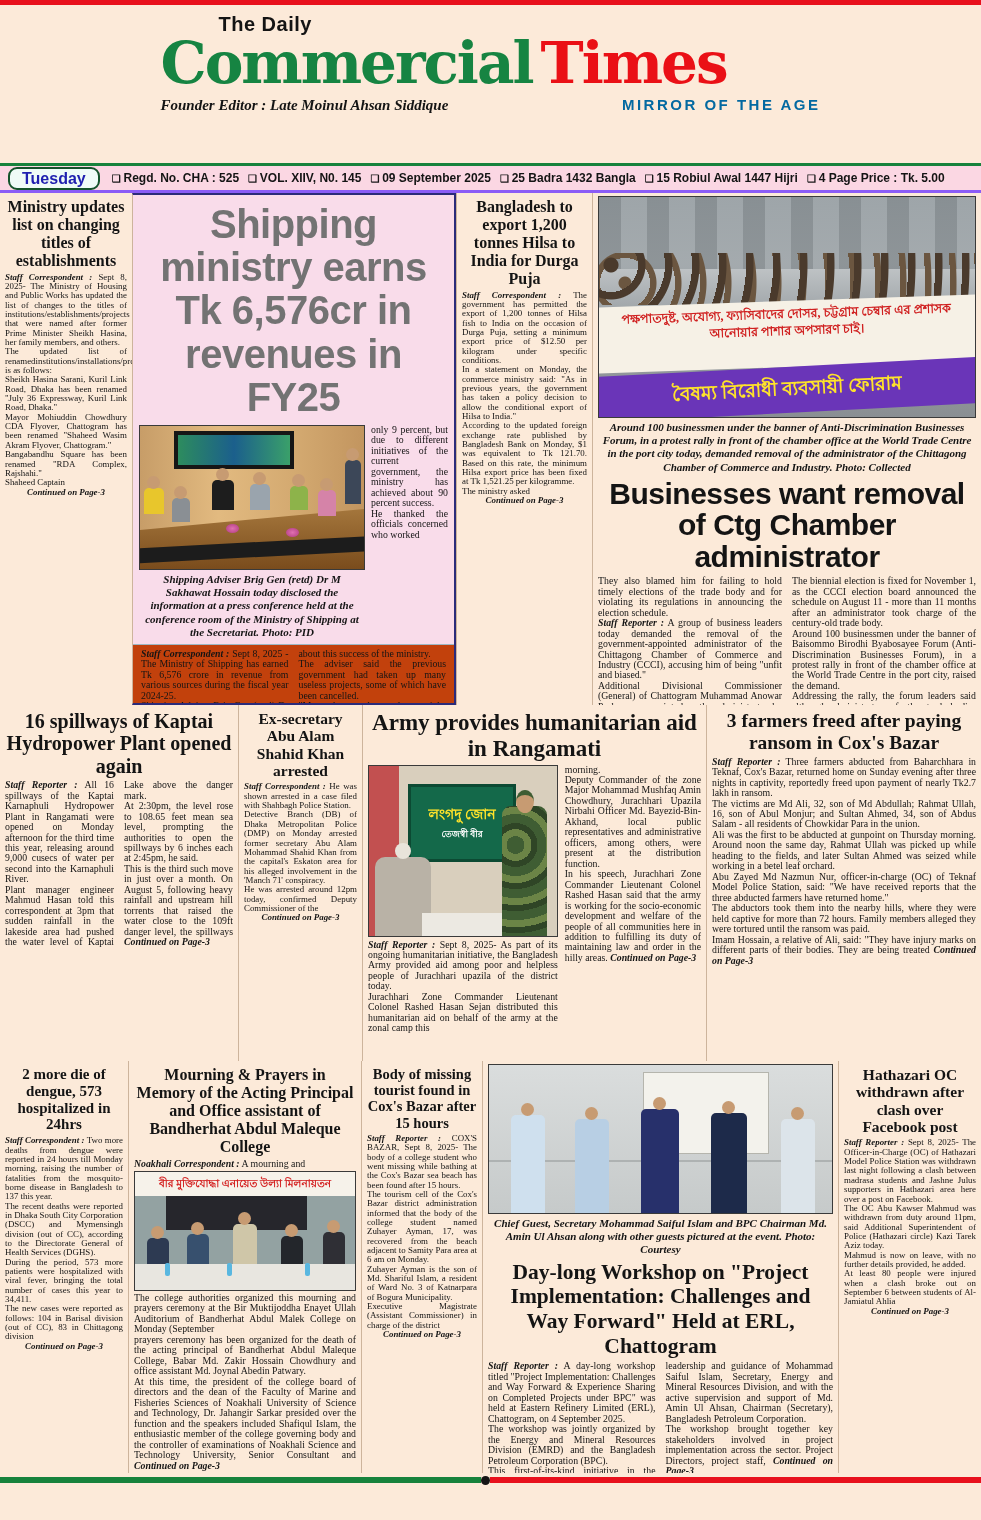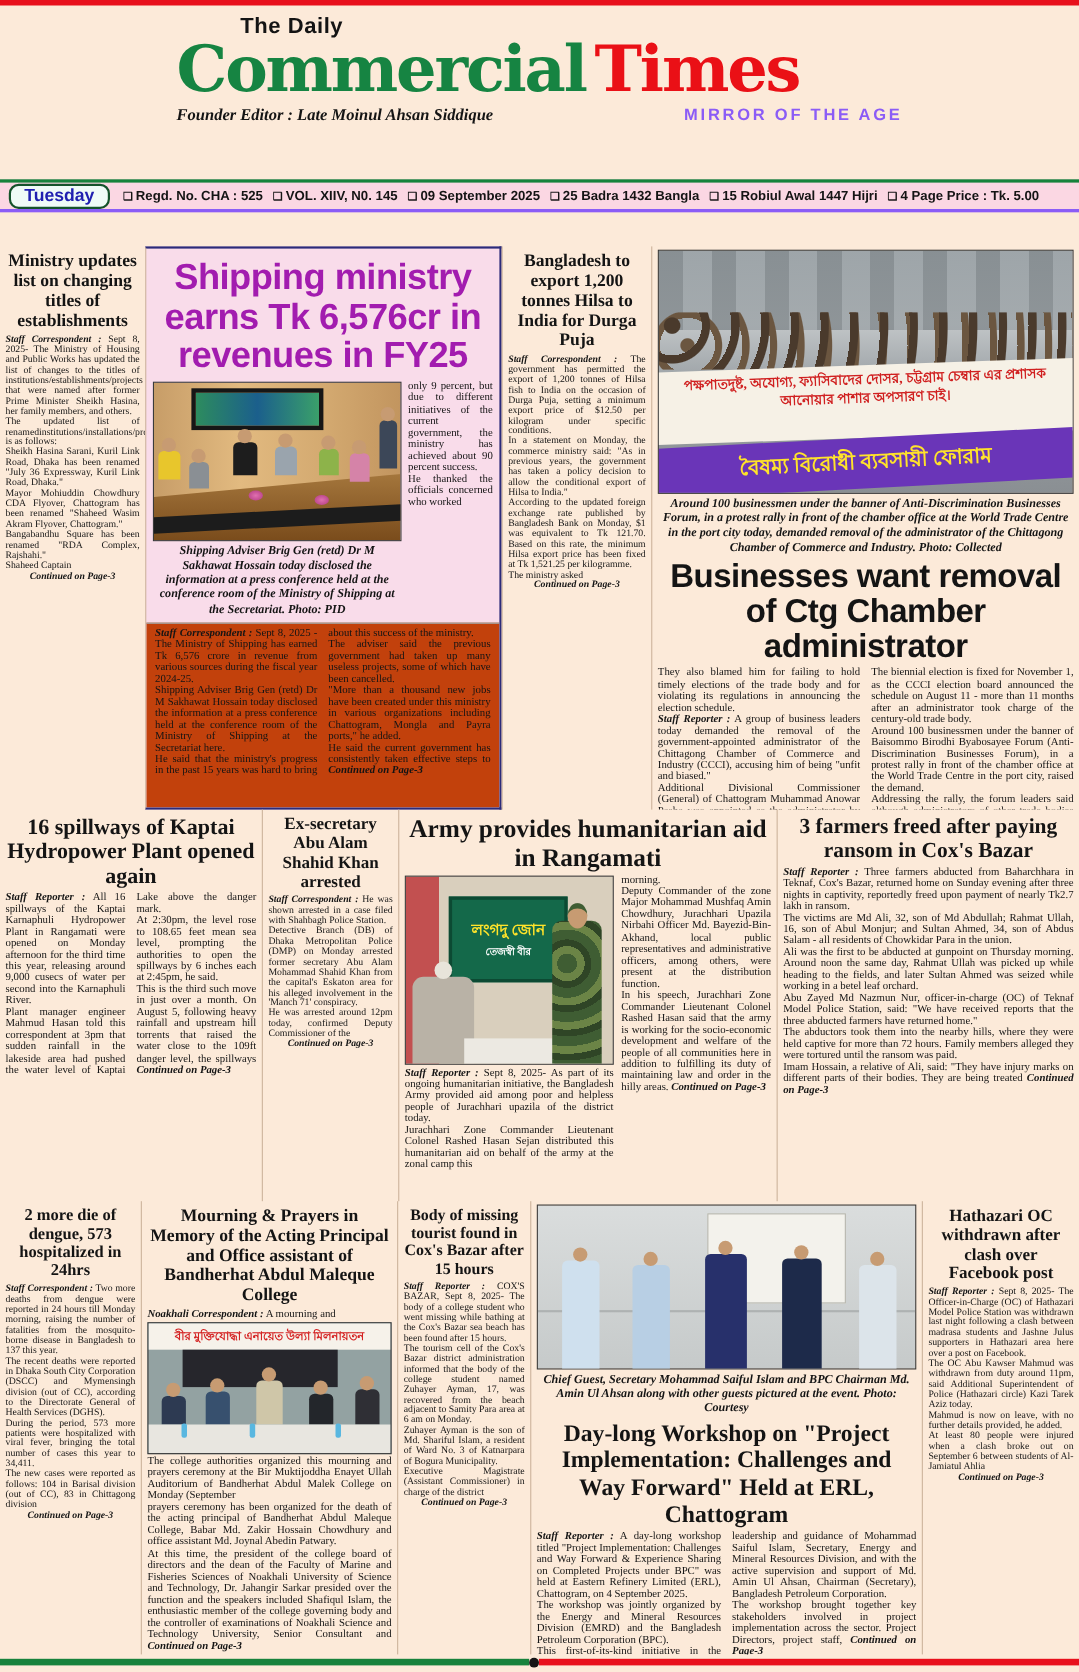--- a/index.html
+++ b/index.html
@@ -10,34 +10,34 @@
   .masthead{height:150px;position:relative;}
   .logo-wrap{width:660px;margin:8px auto 0;text-align:left;}
   .the-daily{font-family:"Liberation Sans",sans-serif;font-weight:bold;font-size:20px;
              margin-left:58px;letter-spacing:.5px;}
   .logo-line{font-family:"DejaVu Serif",serif;font-weight:bold;font-size:58px;line-height:.95;
              letter-spacing:-2px;white-space:nowrap;}
   .logo-green{color:#168442;}
   .logo-red{color:#ea1016;margin-left:8px;}
   .logo-foot{display:flex;justify-content:space-between;align-items:baseline;margin-top:5px;}
   .founder{font-weight:bold;font-style:italic;font-size:15px;}
-  .tagline{font-family:"Liberation Sans",sans-serif;font-weight:bold;color:#8b5cf6;
+  .tagline{font-family:"Liberation Sans",sans-serif;font-weight:bold;color:#0369a1;
            font-size:15px;letter-spacing:2.5px;}
   
   .dateline{height:30px;background:#fbd7e3;border-top:3px solid #17823c;border-bottom:3px solid #8b5cf6;
             display:flex;align-items:center;padding:0 8px;box-sizing:border-box;}
   .day-pill{font-family:"Liberation Sans",sans-serif;font-weight:bold;font-size:16px;color:#2020b0;
             background:#effbf7;border:2px solid #14532b;border-radius:9px;padding:0 12px;
             margin-right:12px;line-height:19px;}
   .dl-item{font-family:"Liberation Sans",sans-serif;font-weight:bold;font-size:12px;
            margin-right:9px;white-space:nowrap;}
   .dl-item::before{content:"❑ ";font-size:10px;}
   
   .band{display:grid;box-sizing:border-box;}
-  .band-top{grid-template-columns:132px 324px 136px 1fr;height:512px;margin-top:31px;}
+  .band-top{grid-template-columns:132px 324px 136px 1fr;height:512px;}
   .band-mid{grid-template-columns:238px 124px 344px 1fr;height:356px;}
   .band-bot{grid-template-columns:128px 233px 121px 356px 1fr;height:412px;}
   .cell{padding:3px 5px;overflow:hidden;box-sizing:border-box;}
   .cell + .cell{border-left:1px solid #cdb49c;}
   
   .a-title{font-weight:bold;text-align:center;margin:2px 0 3px;line-height:1.12;}
   .t-ministry,.t-mourning{font-size:16px;}
   .t-hilsa{font-size:16px;}
   .t-kaptai{font-size:20px;}
   .t-exsec{font-size:15.5px;}
@@ -49,21 +49,21 @@
   .t-hathazari{font-size:15.5px;}
   .body p{font-size:9.8px;line-height:1.07;margin:0;text-align:justify;}
   .xtight p{font-size:8.9px;line-height:1.05;}
   .byline{font-weight:bold;font-style:italic;}
   .cont{font-weight:bold;font-style:italic;}
   .cont-line{text-align:center !important;font-weight:bold;font-style:italic;}
   .caption{font-weight:bold;font-style:italic;text-align:center;font-size:11px;line-height:1.2;margin:3px 2px;}
   .cols2{column-count:2;column-gap:10px;}
   
   .shipping-box{border:2px solid #2b2b7a;background:#f9dcea;padding:0;display:flex;flex-direction:column;}
-  .ship-title{font-family:"Liberation Sans",sans-serif;font-weight:bold;color:#a21caf;font-size:33px;
+  .ship-title{font-family:"Liberation Sans",sans-serif;font-weight:bold;color:#737373;font-size:40px;
               line-height:1.08;text-align:center;margin:8px 4px 6px;letter-spacing:-.5px;}
   .ship-row{display:flex;padding:0 6px;}
   .ship-left{width:226px;flex:none;}
   .ship-side{flex:1;padding-left:6px;}
   .ship-body{background:#c2410c;margin-top:2px;padding:4px 8px 6px;flex:1;border-top:1px solid #9db8c4;}
   
   .t-ctg{font-family:"Liberation Sans",sans-serif;font-weight:bold;font-size:30px;
          text-align:center;margin:4px 0 4px;line-height:1.05;letter-spacing:-.5px;}
   
   .photo{position:relative;overflow:hidden;border:1px solid #3a3a3a;box-sizing:border-box;}

